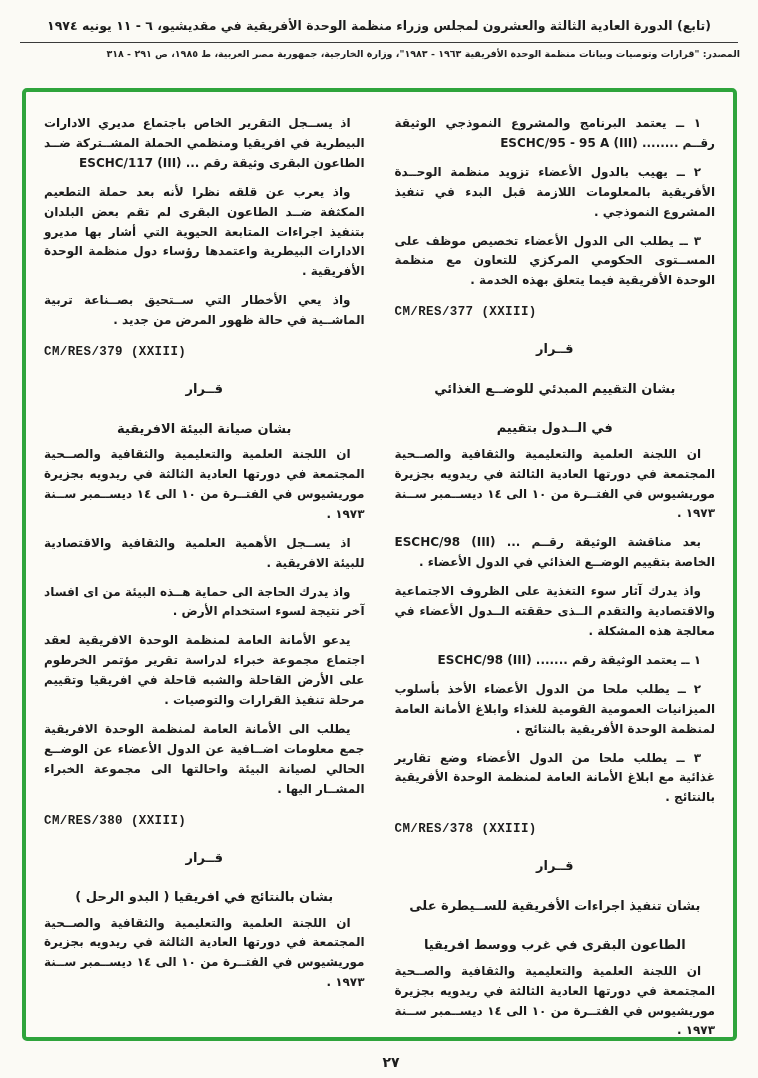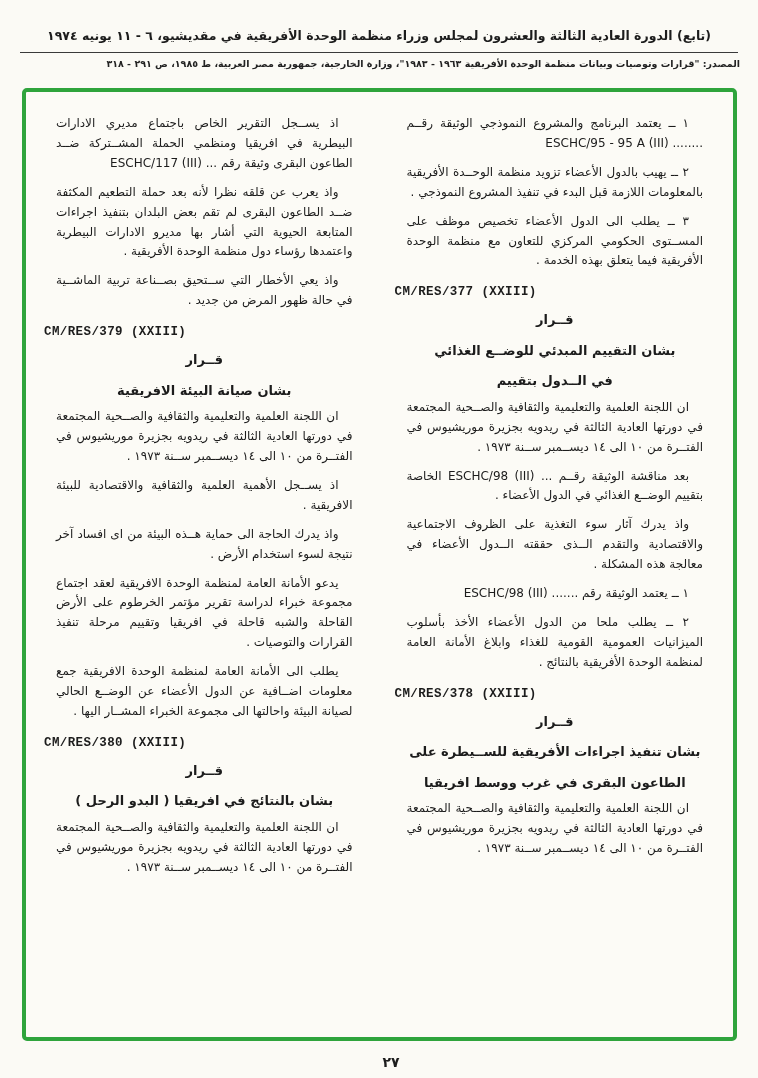--- a/index.html
+++ b/index.html
@@ -7,21 +7,21 @@
     width:758px;height:1078px;
     background:#fbfaf5;
     font-family:"DejaVu Sans",sans-serif;
     color:#1c1c1c;
     position:relative;
     overflow:hidden;
   }
   .page{width:758px;height:1078px;position:relative;}
 
   
-  .header{padding:27px 18px 0;}
+  .header{padding:17px 18px 0;}
   .header-title{
     direction:rtl;text-align:center;
     font-size:12.5px;font-weight:700;line-height:1.5;
   }
   .header-rule{border:none;border-top:1.5px solid #3a3a3a;margin:6px 2px 4px;}
   .header-source{
     direction:rtl;text-align:right;
     font-size:9.5px;font-weight:700;line-height:1.4;color:#222;
   }
 
@@ -33,30 +33,30 @@
     padding:22px 18px 8px;
     box-sizing:border-box;
     overflow:hidden;
   }
   .columns{
     display:flex;direction:rtl;gap:30px;height:100%;
   }
   .column{flex:1 1 0;min-width:0;}
 
   
-  .block{margin:0 12px 9px;}
+  .block{margin:0 0 9px;font-weight:bold;}
   .para{
     direction:rtl;text-align:justify;
     font-size:12px;line-height:1.66;
     text-indent:14px;
   }
   .heading{
     direction:rtl;text-align:center;
     font-size:13px;font-weight:700;line-height:1.5;
-    margin:11px 0 7px;
+    margin:20px 0 7px;
   }
   .code{
     direction:ltr;text-align:left;
     font-family:Liberation Mono, monospace;
     font-weight:700;font-size:12.5px;letter-spacing:.4px;
     margin:14px 0 10px;
   }
 
   
   .page-number{
@@ -83,20 +83,21 @@
           <div class="block para">٣ ــ يطلب الى الدول الأعضاء تخصيص موظف على المســتوى الحكومي المركزي للتعاون مع منظمة الوحدة الأفريقية فيما يتعلق بهذه الخدمة .</div>
           <div class="block code">CM/RES/377 (XXIII)</div>
           <div class="block heading">قــرار</div>
           <div class="block heading">بشان التقييم المبدئي للوضــع الغذائي</div>
           <div class="block heading">في الــدول بتقييم</div>
           <div class="block para">ان اللجنة العلمية والتعليمية والثقافية والصــحية المجتمعة في دورتها العادية الثالثة في ريدويه بجزيرة موريشيوس في الفتــرة من ١٠ الى ١٤ ديســمبر ســنة ١٩٧٣ .</div>
           <div class="block para">بعد مناقشة الوثيقة رقــم ... ESCHC/98 (III) الخاصة بتقييم الوضــع الغذائي في الدول الأعضاء .</div>
           <div class="block para">واذ يدرك آثار سوء التغذية على الظروف الاجتماعية والاقتصادية والتقدم الــذى حققته الــدول الأعضاء في معالجة هذه المشكلة .</div>
           <div class="block para">١ ــ يعتمد الوثيقة رقم ....... ESCHC/98 (III)</div>
           <div class="block para">٢ ــ يطلب ملحا من الدول الأعضاء الأخذ بأسلوب الميزانيات العمومية القومية للغذاء وابلاغ الأمانة العامة لمنظمة الوحدة الأفريقية بالنتائج .</div>
+          <div class="block para">٣ ــ يطلب ملحا من الدول الأعضاء وضع تقارير غذائية مع ابلاغ الأمانة العامة لمنظمة الوحدة الأفريقية بالنتائج .</div>
           <div class="block code">CM/RES/378 (XXIII)</div>
           <div class="block heading">قــرار</div>
           <div class="block heading">بشان تنفيذ اجراءات الأفريقية للســيطرة على</div>
           <div class="block heading">الطاعون البقرى في غرب ووسط افريقيا</div>
           <div class="block para">ان اللجنة العلمية والتعليمية والثقافية والصــحية المجتمعة في دورتها العادية الثالثة في ريدويه بجزيرة موريشيوس في الفتــرة من ١٠ الى ١٤ ديســمبر ســنة ١٩٧٣ .</div>
         </div>
       <div class="column" id="column-left">
           <div class="block para">اذ يســجل التقرير الخاص باجتماع مديري الادارات البيطرية في افريقيا ومنظمي الحملة المشــتركة ضــد الطاعون البقرى وثيقة رقم ... ESCHC/117 (III)</div>
           <div class="block para">واذ يعرب عن قلقه نظرا لأنه بعد حملة التطعيم المكثفة ضــد الطاعون البقرى لم تقم بعض البلدان بتنفيذ اجراءات المتابعة الحيوية التي أشار بها مديرو الادارات البيطرية واعتمدها رؤساء دول منظمة الوحدة الأفريقية .</div>
           <div class="block para">واذ يعي الأخطار التي ســتحيق بصــناعة تربية الماشــية في حالة ظهور المرض من جديد .</div>

